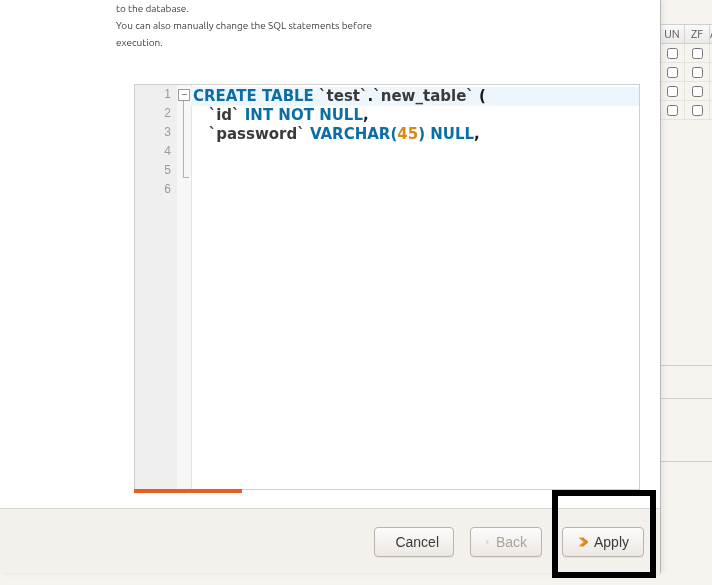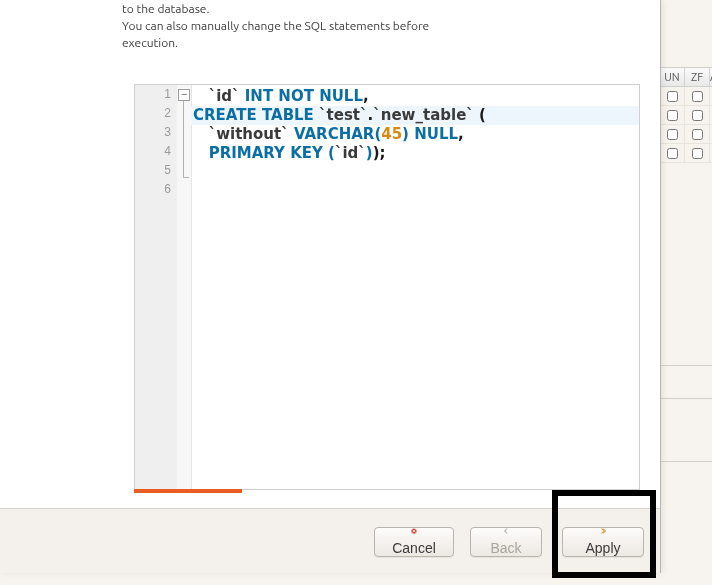--- a/index.html
+++ b/index.html
@@ -27,24 +27,24 @@
     top: 0;
     width: 660px;
     height: 573px;
     background: #ffffff;
     border-right: 1px solid #b6b6b6;
     box-shadow: 2px 0 6px rgba(0,0,0,.08);
   }
 
   .info-text {
     position: absolute;
-    left: 122px;
+    left: 116px;
     top: 0;
     right: 22px;
-    font-size: 12px;
+    font-size: 10px;
     line-height: 17px;
     color: #3d3d3d;
   }
 
   
   .editor {
     position: absolute;
     left: 134px;
     top: 84px;
     width: 504px;
@@ -162,21 +162,20 @@
     border-radius: 4px;
     background: linear-gradient(#fdfcfb, #ece8e2);
     font-size: 14px;
     color: #3b3b3b;
     display: flex;
     align-items: center;
     justify-content: center;
     gap: 6px;
     padding: 0 14px;
     box-shadow: 0 1px 0 rgba(0,0,0,.05);
-    flex-direction: column;
   }
   .btn.disabled { color: #a8a39c; }
   .btn svg { display: block; }
 
   
   .apply-frame {
     position: absolute;
     left: 552px;
     top: 490px;
     width: 92px;
@@ -193,21 +192,20 @@
     top: 24px;
     width: 52px;
     font-size: 11px;
   }
   .bg-grid .hdr {
     display: flex;
     height: 18px;
     background: linear-gradient(#fafafa,#e9e9e9);
     border-top: 1px solid #cfcfcf;
     border-bottom: 1px solid #cfcfcf;
-    margin-top: 43px;
   }
   .bg-grid .hdr div {
     flex: 0 0 24px;
     text-align: center;
     line-height: 18px;
     color: #555;
     border-right: 1px solid #d6d2cd;
   }
   .bg-grid .hdr div:last-child { flex: 0 0 4px; border-right: none; }
   .bg-grid .row {
@@ -304,24 +302,23 @@
         <div class="num">4</div>
         <div class="num">5</div>
         <div class="num">6</div>
       </div>
       <div class="fold-col">
         <div class="fold-box">−</div>
         <div class="fold-line"></div>
         <div class="fold-end"></div>
       </div>
       <div class="lines" id="code-lines">
+          <div class="code-line first"><span class="kw">CREATE TABLE </span><span class="ident">`test`</span><span class="pun">.</span><span class="ident">`new_table`</span><span class="pun"> (</span></div>
           <div class="code-line"><span>   </span><span class="ident">`id` </span><span class="kw">INT NOT NULL</span><span class="pun">,</span></div>
-          <div class="code-line first"><span class="kw">CREATE TABLE </span><span class="ident">`test`</span><span class="pun">.</span><span class="ident">`new_table`</span><span class="pun"> (</span></div>
-          <div class="code-line"><span>   </span><span class="ident">`without` </span><span class="kw">VARCHAR(</span><span class="num">45</span><span class="kw">) NULL</span><span class="pun">,</span></div>
-          <div class="code-line"><span>   </span><span class="kw">PRIMARY KEY (</span><span class="ident">`id`</span><span class="kw">)</span><span class="pun">);</span></div>
+          <div class="code-line"><span>   </span><span class="ident">`password` </span><span class="kw">VARCHAR(</span><span class="num">45</span><span class="kw">) NULL</span><span class="pun">,</span></div>
           <div class="code-line"></div>
         </div>
     </div>
 
     <div class="underline"></div>
 
     <div class="button-bar">
 
       <button class="btn" style="left:374px; top:18px; width:80px;">
         <svg width="16" height="16" viewBox="0 0 16 16">

